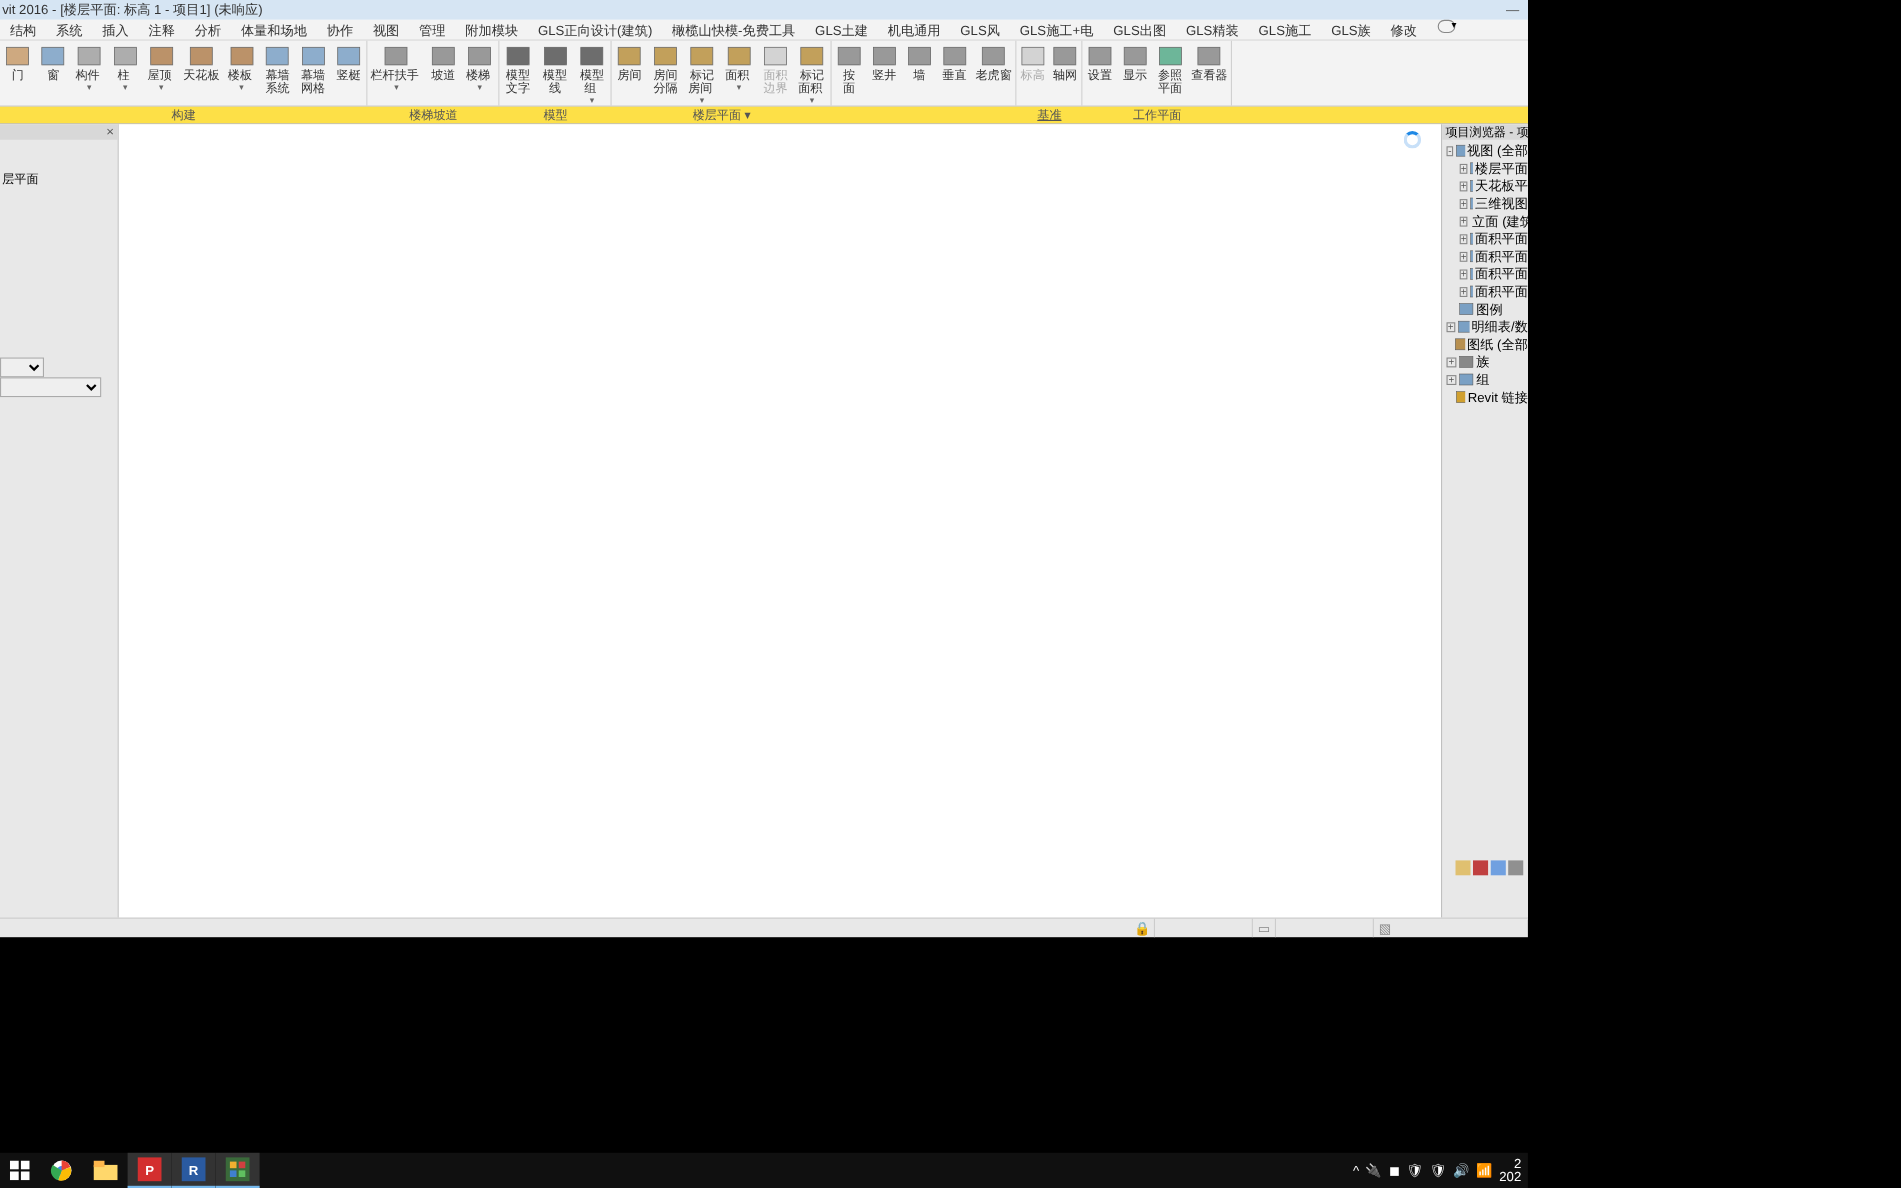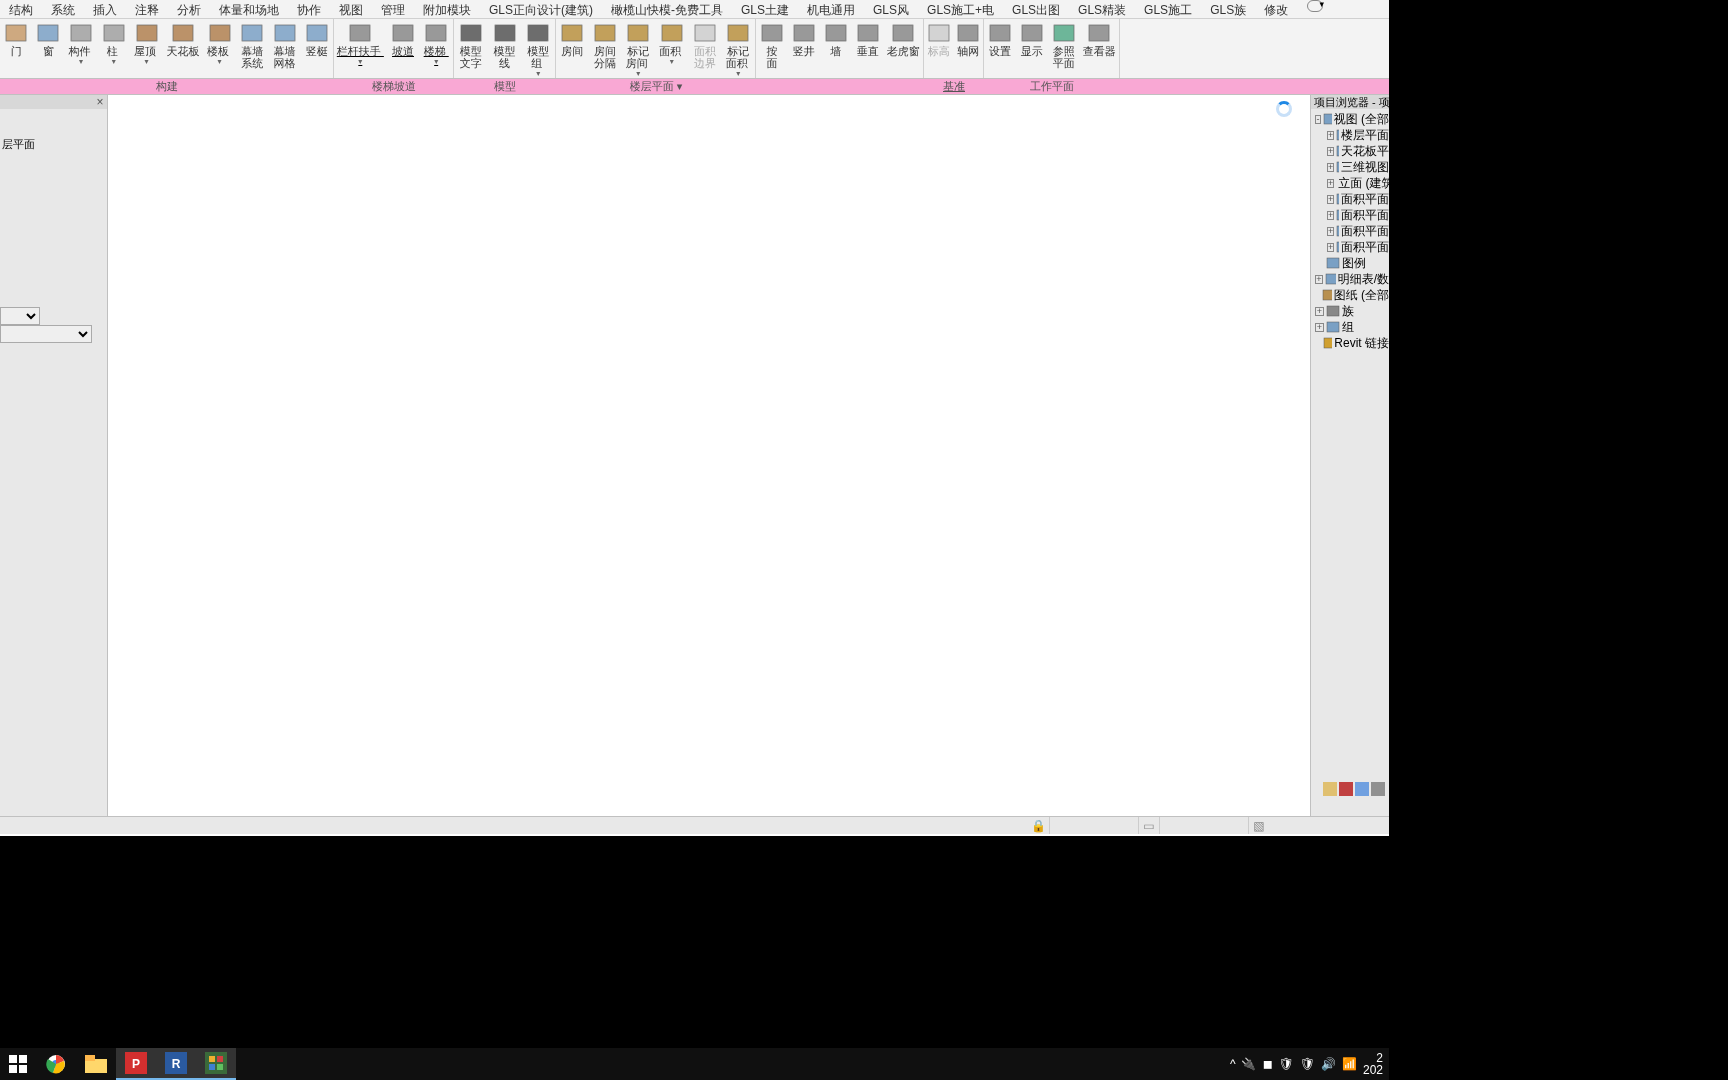--- a/index.html
+++ b/index.html
@@ -12,21 +12,21 @@
 .menubar .tab { padding: 2px 9px; color: #333; cursor: pointer; }
 .menubar .pill { width:16px; height:12px; border:1px solid #888; border-radius:6px; margin-left:10px; position:relative; }
 .menubar .pill::after{content:'▾'; position:absolute; right:-2px; top:-2px; font-size:9px;}
 .ribbon { height: 60px; background: #f3f3f3; display: flex; border-bottom: 1px solid #c0c0c0; }
 .rgroup { display: flex; flex-direction: column; border-right: 1px solid #d0d0d0; }
 .rbtns { display: flex; flex: 1; }
 .rbtn { display: flex; flex-direction: column; align-items: center; justify-content: flex-start; padding: 4px 6px 2px 6px; cursor: pointer; min-width: 28px; }
 .rbtn .ico { width: 24px; height: 20px; margin-bottom: 2px; }
 .rbtn .lbl { font-size: 11px; text-align: center; line-height: 12px; color: #333; white-space: pre; }
 .rbtn.disabled .lbl { color: #aaa; }
-.grouplabels { height: 16px; background: #f9a8d4; border-bottom: 1px solid #c0c0c0; display: flex; align-items: center; }
+.grouplabels { height: 16px; background: #fde047; border-bottom: 1px solid #c0c0c0; display: flex; align-items: center; }
 .glabel { text-align: center; font-size: 11px; color: #555; }
 .workarea { display: flex; height: 721px; }
 .leftpanel { width: 108px; background: #e8e8e8; border-right: 1px solid #c0c0c0; position: relative; }
 .leftpanel .hdr { height: 14px; background: #d8d8d8; display:flex; justify-content:flex-end; }
 .leftpanel .hdr .x { width:14px; text-align:center; color:#555; cursor:pointer; }
 .leftpanel .lbl { position:absolute; top:42px; left:2px; font-size:11px; }
 .leftpanel select { position:absolute; width: 40px; left:0; top:212px; border:1px solid #aaa; height:18px; font-size:11px; }
 .leftpanel select.s2 { top:230px; width:92px; }
 .canvas { flex: 1; background: #fff; position: relative; }
 .spinner { position:absolute; right:18px; top:6px; width:16px; height:16px; border:3px solid #c8e0f8; border-top-color:#1e88e5; border-radius:50%; }
@@ -50,20 +50,25 @@
 .taskbar .tbtn.active { background:#333; border-bottom:2px solid #76b9ed; }
 .taskbar .tfill { flex:1; }
 .taskbar .tray { display:flex; align-items:center; color:#fff; padding-right:6px; gap:6px; font-size:11px; }
 .taskbar .tray .clk { text-align:right; line-height:12px; }
 svg { display:block; }
 </style>
 </head>
 <body>
 
 <div class="app">
+  <div class="titlebar">
+    <span>vit 2016 - [楼层平面: 标高 1 - 项目1] (未响应)</span>
+    <span class="spacer"></span>
+    <span class="min">—</span>
+  </div>
 
   <div class="menubar" id="menubar">
       <span class="tab">结构</span>
       <span class="tab">系统</span>
       <span class="tab">插入</span>
       <span class="tab">注释</span>
       <span class="tab">分析</span>
       <span class="tab">体量和场地</span>
       <span class="tab">协作</span>
       <span class="tab">视图</span>
@@ -157,21 +162,21 @@
           </div>
           <div class="rbtn">
             <svg class="ico" width="24" height="20">
               <rect x="2" y="2" width="20" height="16" fill="#7aa0c4" opacity="0.85" rx="1"></rect>
               <rect x="2" y="2" width="20" height="16" fill="none" stroke="#666" stroke-width="0.7"></rect>
             </svg>
             <span class="lbl">竖梃</span>
           </div>
         </div>
       </div>
-      <div class="rgroup" style="width: 120px; text-decoration: underline;">
+      <div class="rgroup" style="width: 120px;">
         <div class="rbtns">
           <div class="rbtn">
             <svg class="ico" width="24" height="20">
               <rect x="2" y="2" width="20" height="16" fill="#888" opacity="0.85" rx="1"></rect>
               <rect x="2" y="2" width="20" height="16" fill="none" stroke="#666" stroke-width="0.7"></rect>
             </svg>
             <span class="lbl">栏杆扶手 </span>
             <span style="font-size: 8px; color: rgb(102, 102, 102);">▾</span>
           </div>
           <div class="rbtn">

